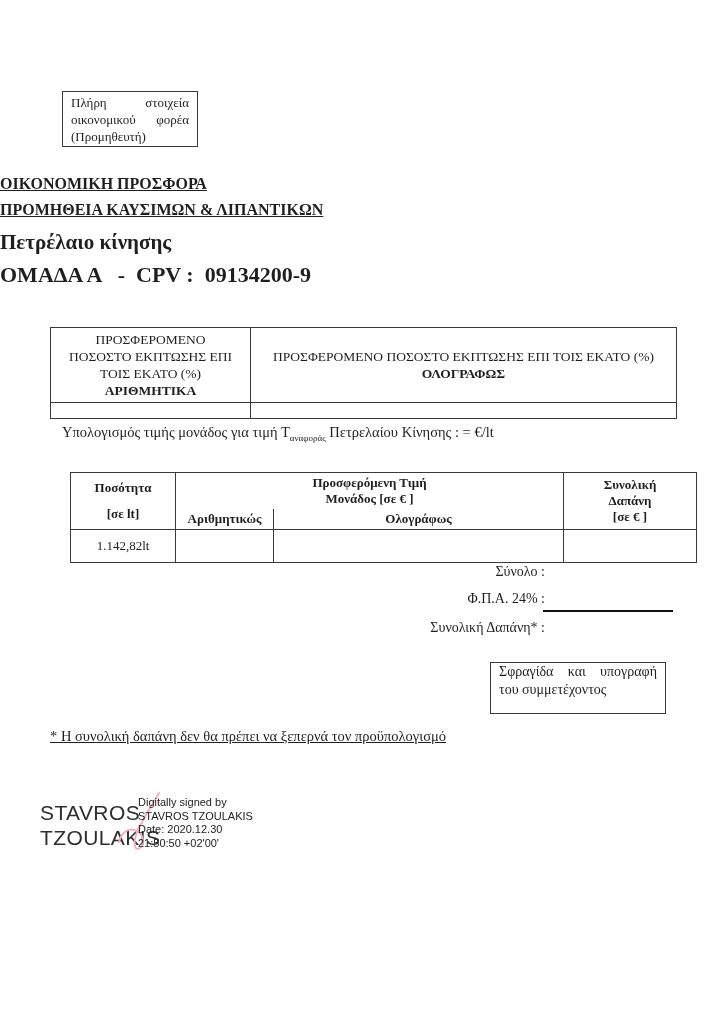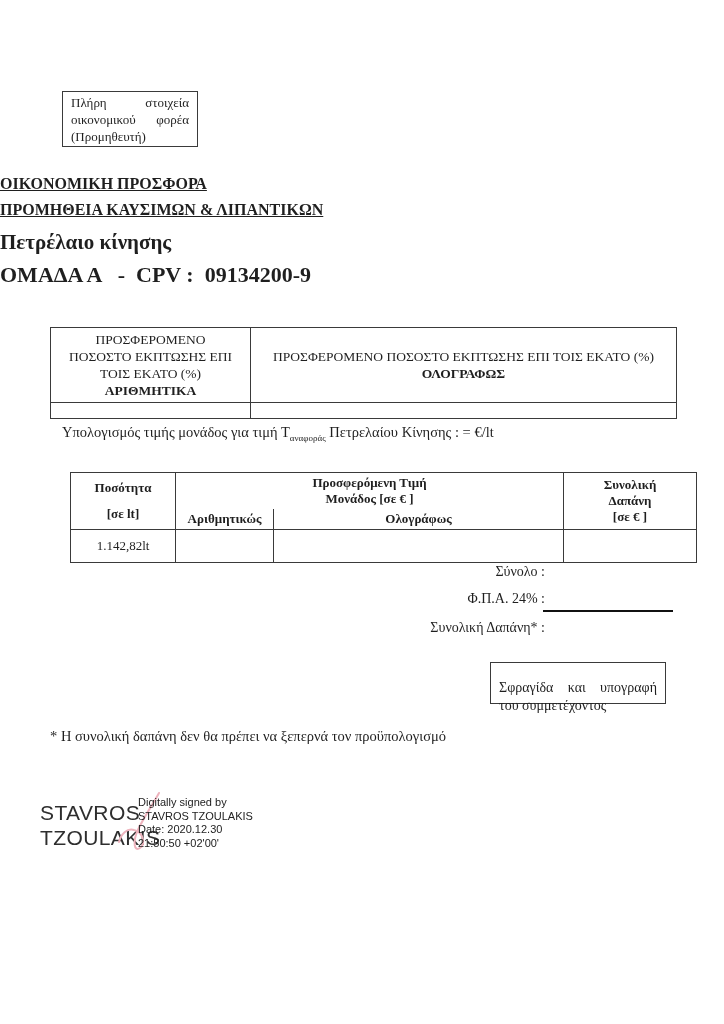--- a/index.html
+++ b/index.html
@@ -72,29 +72,29 @@
   .t2 .datarow td { height:33px; font-weight:normal; }
 
   
   .totals { position:absolute; left:250px; top:564px; width:295px; text-align:right; font-size:14px; }
   .totals .trow1 { margin-bottom:11px; }
   .totals .trow2 { margin-bottom:13px; }
   .vat-line { position:absolute; left:543px; top:610px; width:130px; border-top:2px solid #111; }
 
   
   .stamp-box {
-    position:absolute; left:490px; top:662px; width:176px; height:42px;
-    border:1.5px solid #3a3a3a;
-    padding:16px 8px;
+    position:absolute; left:490px; top:662px; width:176px; height:52px;
+    border:1.5px solid #3a3a3a;
+    padding:0 8px;
     font-size:14px; line-height:17.5px;
     text-align:justify; text-align-last:left;
   }
 
   
-  .footnote { position:absolute; left:50px; top:728px; font-size:14.5px; }
+  .footnote { position:absolute; left:50px; top:728px; font-size:14.5px; text-decoration:underline; }
 
   
   .digsig { position:absolute; left:40px; top:796px; }
   .digsig-name {
     position:absolute; left:0; top:4px; width:132px;
     font-family:"Liberation Sans","DejaVu Sans",sans-serif;
     font-size:21px; line-height:25px; color:#2e2e2e; letter-spacing:0.4px;
   }
   .digsig-squiggle { position:absolute; left:75px; top:-6px; }
   .digsig-details {

